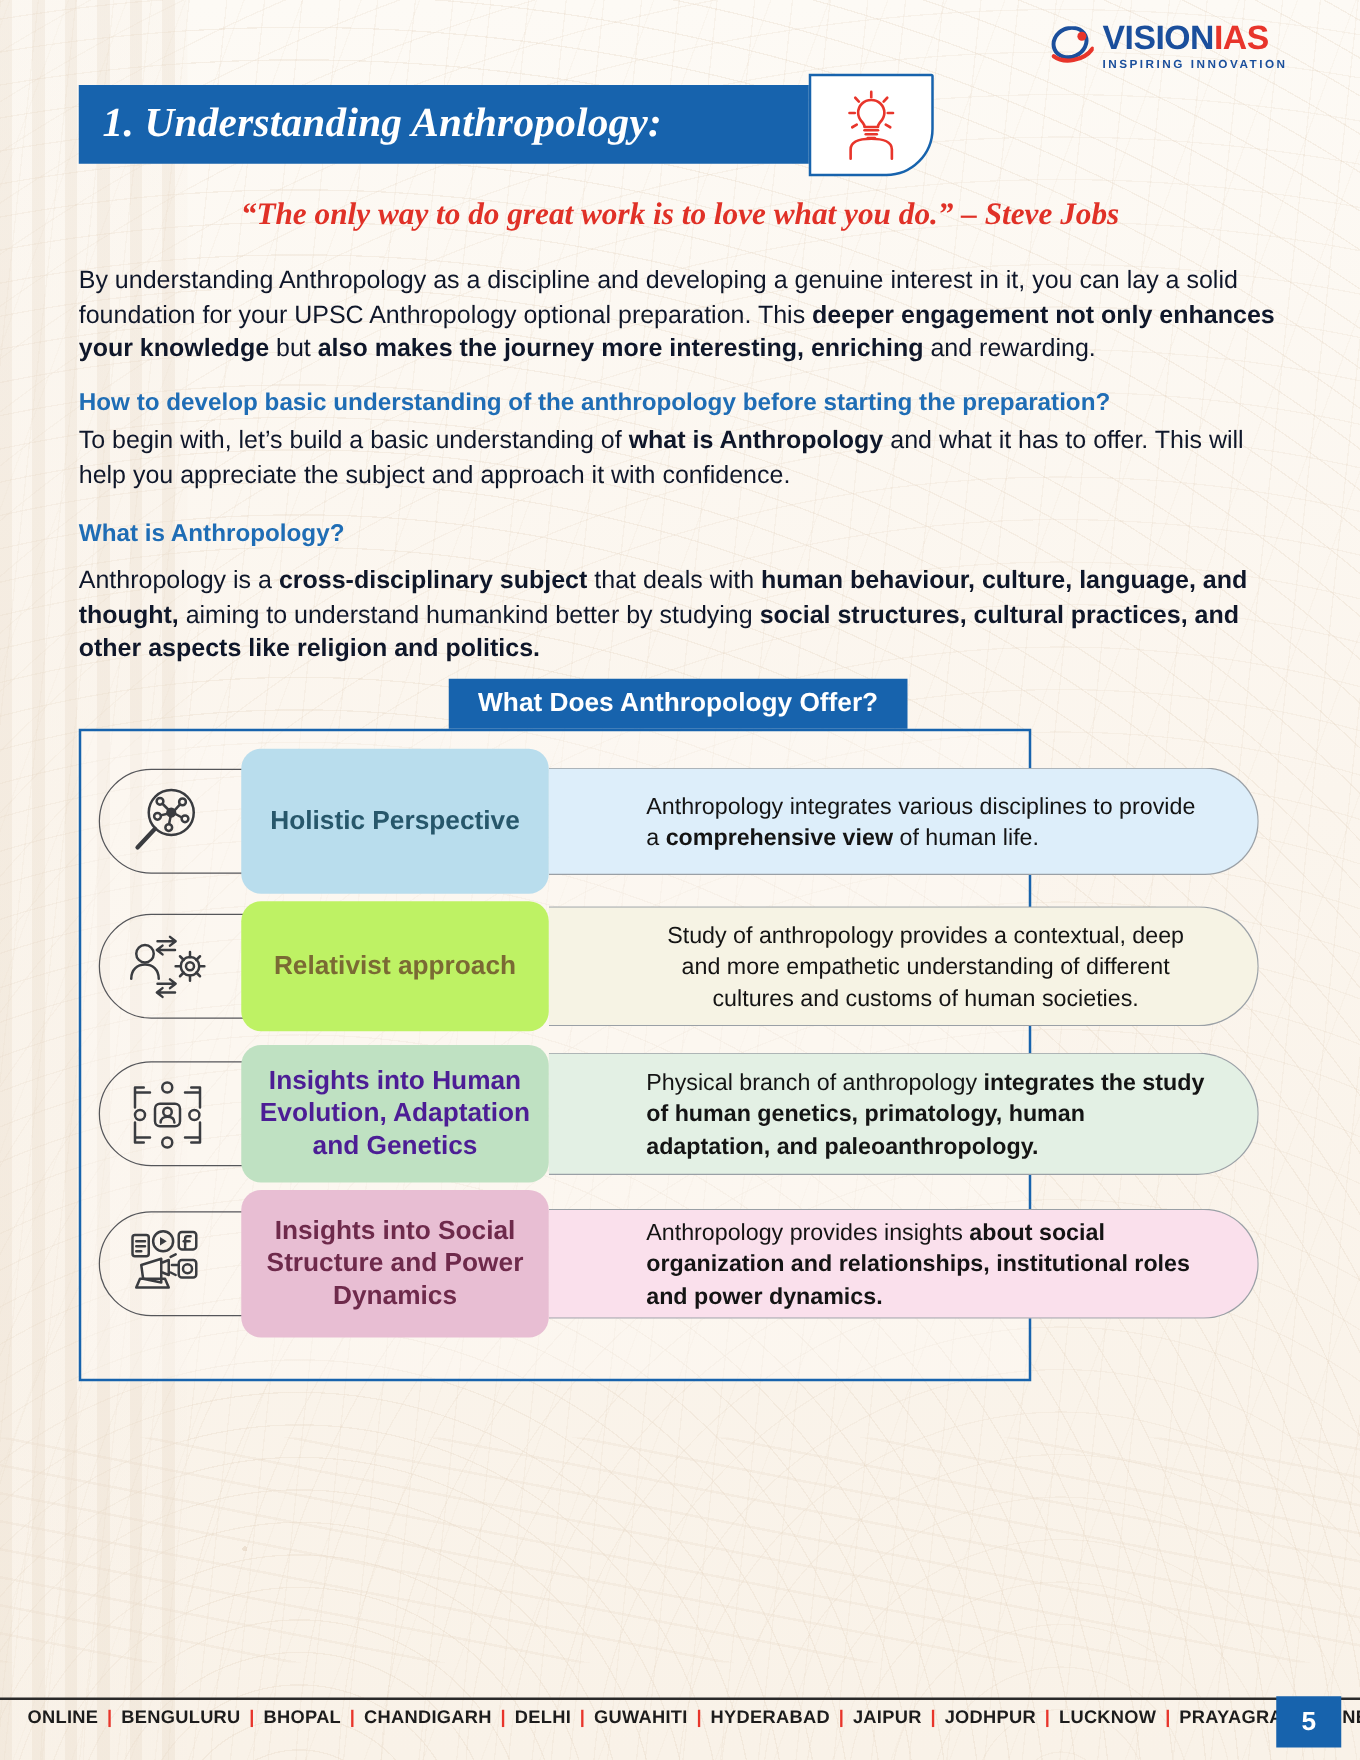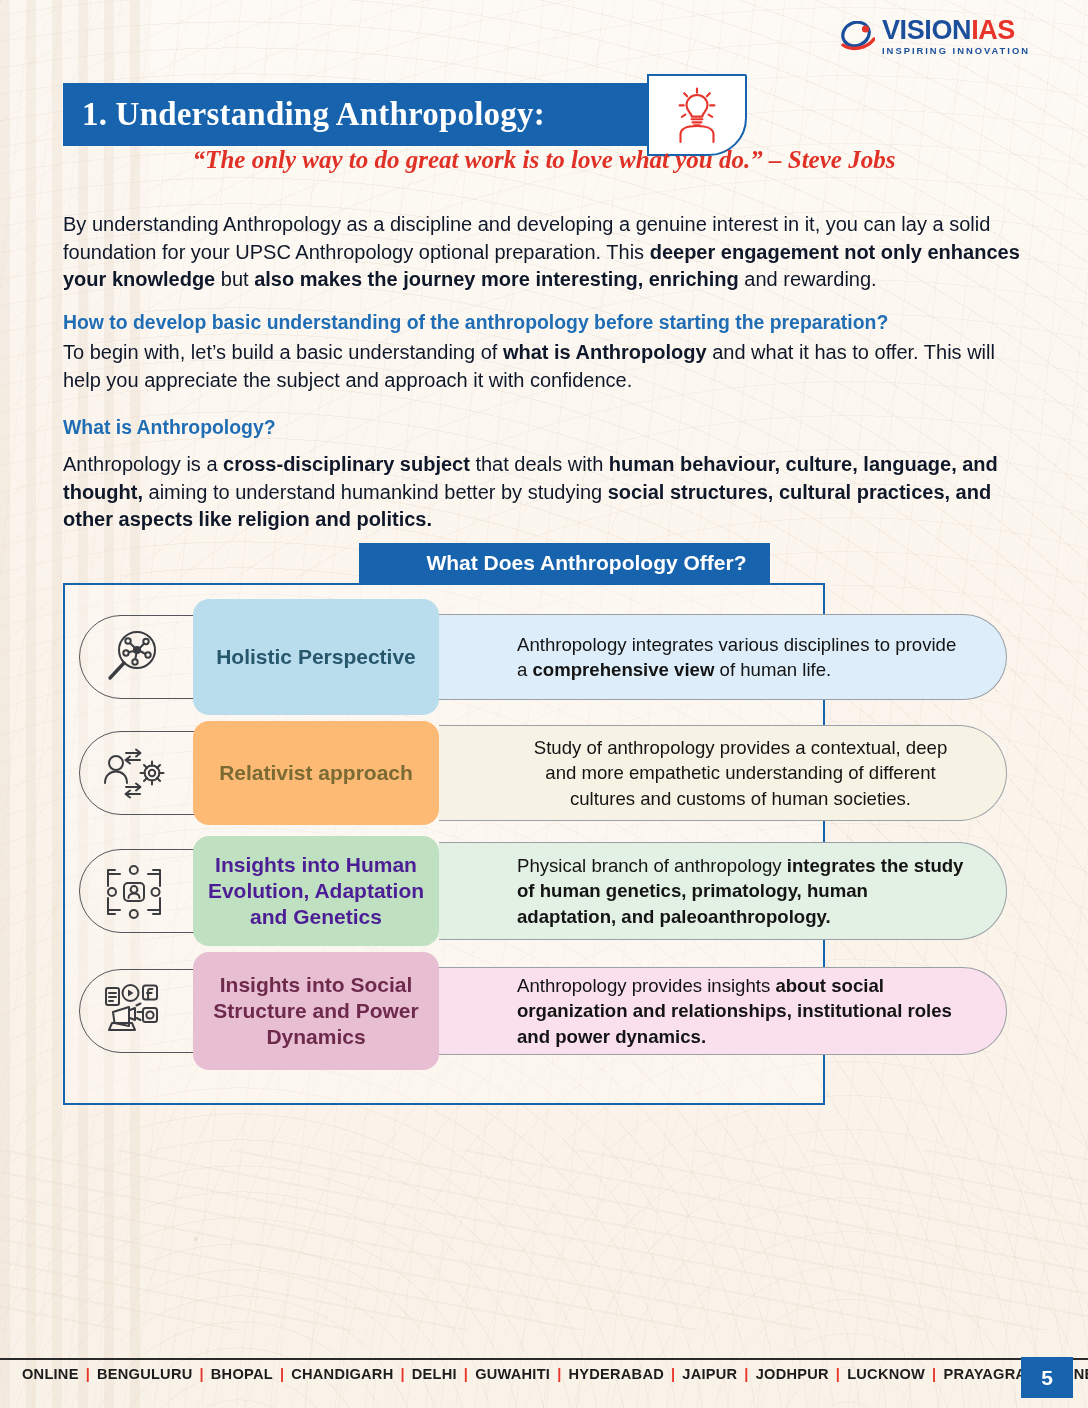--- a/index.html
+++ b/index.html
@@ -77,23 +77,24 @@
     color: #1b4f9c;
     font-weight: bold;
     text-align: right;
     margin-top: 2px;
   }
 
   
   .title-wrap {
     position: absolute;
     left: 63px;
-    top: 83px;
+    top: 68px;
     width: 684px;
     height: 63px;
+    font-style: italic;
   }
   .title-bar {
     position: absolute;
     left: 0; top: 0;
     width: 584px;
     height: 63px;
     background: #1763ad;
     display: flex;
     align-items: center;
   }
@@ -116,21 +117,21 @@
     border-top-right-radius: 2px;
     border-bottom-right-radius: 38px;
     box-sizing: border-box;
     display: flex;
     align-items: center;
     justify-content: center;
   }
 
   .quote {
     position: absolute;
-    top: 146px;
+    top: 158px;
     left: 0; right: 0;
     text-align: center;
     color: #e03127;
     font-family: "Liberation Serif", serif;
     font-style: italic;
     font-weight: bold;
     font-size: 25px;
   }
 
   
@@ -167,21 +168,20 @@
     width: 367px;
     height: 40px;
     background: #1763ad;
     color: #ffffff;
     font-size: 21px;
     font-weight: bold;
     display: flex;
     align-items: center;
     justify-content: center;
     z-index: 3;
-    padding-left: 44px;
   }
   .offer-box {
     position: absolute;
     left: 63px;
     top: 583px;
     width: 762px;
     height: 522px;
     border: 2.5px solid #1763ad;
     box-sizing: border-box;
     background: rgba(255,253,249,0.35);
@@ -402,21 +402,21 @@
             <path d="M24 8 h14 M34 4.5 L38.5 8 L34 11.5"></path>
             <path d="M38 15 h-14 M28 11.5 L23.5 15 L28 18.5"></path>
             <path d="M24 42 h14 M34 38.5 L38.5 42 L34 45.5"></path>
             <path d="M38 49 h-14 M28 45.5 L23.5 49 L28 52.5"></path>
             <circle cx="50" cy="28" r="7.4"></circle>
             <circle cx="50" cy="28" r="3.2"></circle>
             <path d="M50 16.5 v4.2 M50 35.3 v4.2 M38.5 28 h4.2 M57.3 28 h4.2 M42 20 l3 3 M58 20 l-3 3 M42 36 l3-3 M58 36 l-3-3"></path>
           </g>
         </svg>
       </div>
-      <div class="label-box label-2" style="background: #fdba74; color: rgb(122, 106, 52); text-align: center;">Relativist approach</div>
+      <div class="label-box label-2" style="background: #bef264; color: rgb(122, 106, 52); text-align: center;">Relativist approach</div>
       <div class="desc-box desc-2" style="background: rgb(246, 243, 228);">
         <div><span>Study of anthropology provides a contextual, deep and more empathetic understanding of different cultures and customs of human societies.</span><b></b><span></span></div>
       </div>
     </div>
 
     <div class="row row-3">
       <div class="icon-pill">
         <svg width="64" height="58" viewBox="0 0 64 58">
           <g fill="none" stroke="#3a3c40" stroke-width="2" stroke-linecap="round" stroke-linejoin="round">
             <rect x="22" y="21" width="20" height="18" rx="4"></rect>

